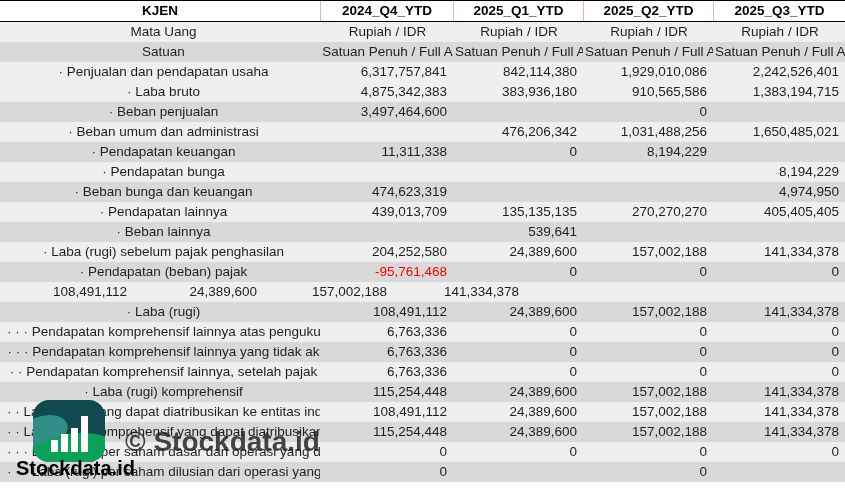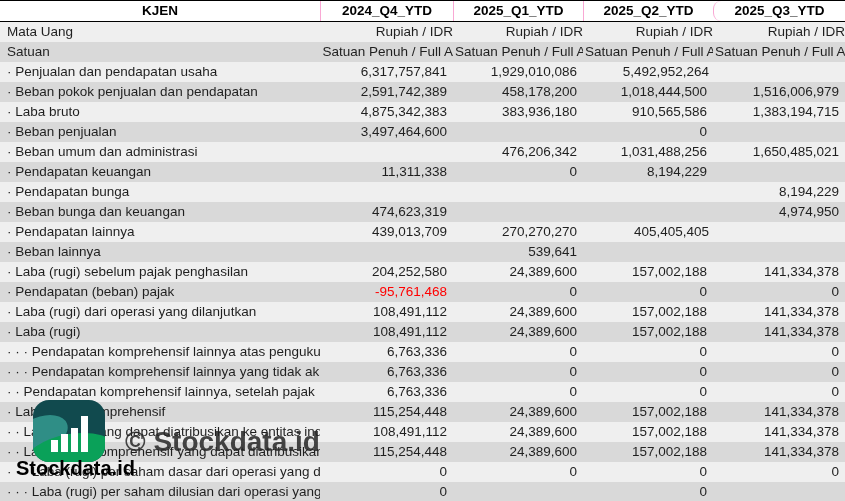--- a/index.html
+++ b/index.html
@@ -9,30 +9,30 @@
     -webkit-font-smoothing:antialiased;
   }
   .sheet{position:relative;width:845px;height:501px;background:#fff;}
   .row{display:flex;height:20px;line-height:20px;font-size:13.5px;color:#1f1f1f;white-space:nowrap;}
   .row.light{background:var(--stripe-light,#efefef);}
   .row.dark{background:var(--stripe-dark,#d9d9d9);}
   .c0{width:320px;flex:none;overflow:hidden;}
   .c1{width:133px;flex:none;overflow:hidden;}
   .c2{width:130px;flex:none;overflow:hidden;}
   .c3{width:130px;flex:none;overflow:hidden;}
-  .c4{width:132px;flex:none;overflow:hidden;border-radius:8px;}
+  .c4{width:132px;flex:none;overflow:hidden;}
   .hdr{
     background:#fff;font-weight:bold;color:#000;
     border-top:1px solid #000;border-bottom:1px solid #000;
   }
   .hdr .cell{text-align:center;}
   .hdr .c1,.hdr .c2,.hdr .c3,.hdr .c4{border-left:1px solid #f9a8d4;box-sizing:border-box;}
-  .label-cell{padding-left:7px;box-sizing:border-box;}
+  .label-cell{padding-left:7px;box-sizing:border-box;text-align:center;}
   .num-cell{text-align:right;padding-right:6px;box-sizing:border-box;}
-  .txt-cell{text-align:right;padding-left:2px;box-sizing:border-box;}
+  .txt-cell{text-align:center;padding-left:2px;box-sizing:border-box;}
   .neg{color:var(--negative,#ff0000);}
   
   .wm-logo{position:absolute;left:33px;top:400px;width:72px;height:62px;}
   .wm-copy{
     position:absolute;left:125px;top:426px;
     font-size:28px;font-weight:bold;color:rgba(38,38,38,0.85);
     letter-spacing:0px;white-space:nowrap;
   }
   .wm-brand{
     position:absolute;left:16px;top:457px;
@@ -63,29 +63,23 @@
       <div class="row dark">
         <div class="c0 label-cell">Satuan</div>
         <div class="c1 txt-cell">Satuan Penuh / Full A</div>
         <div class="c2 txt-cell">Satuan Penuh / Full A</div>
         <div class="c3 txt-cell">Satuan Penuh / Full A</div>
         <div class="c4 txt-cell">Satuan Penuh / Full A</div>
       </div>
       <div class="row light">
         <div class="c0 label-cell">· Penjualan dan pendapatan usaha</div>
         <div class="c1 num-cell">6,317,757,841</div>
+        <div class="c2 num-cell">842,114,380</div>
         <div class="c3 num-cell">1,929,010,086</div>
-        <div class="c4 num-cell">5,492,952,264</div>
-      </div>
-      <div class="row dark">
-        <div class="c0 label-cell">· Beban pokok penjualan dan pendapatan</div>
-        <div class="c1 num-cell">2,591,742,389</div>
-        <div class="c2 num-cell">458,178,200</div>
-        <div class="c3 num-cell">1,018,444,500</div>
-        <div class="c4 num-cell">1,516,006,979</div>
+        <div class="c4 num-cell">2,242,526,401</div>
       </div>
       <div class="row light">
         <div class="c0 label-cell">· Laba bruto</div>
         <div class="c1 num-cell">4,875,342,383</div>
         <div class="c2 num-cell">383,936,180</div>
         <div class="c3 num-cell">910,565,586</div>
         <div class="c4 num-cell">1,383,194,715</div>
       </div>
       <div class="row dark">
         <div class="c0 label-cell">· Beban penjualan</div>
@@ -118,20 +112,21 @@
       <div class="row dark">
         <div class="c0 label-cell">· Beban bunga dan keuangan</div>
         <div class="c1 num-cell">474,623,319</div>
         <div class="c2 num-cell"></div>
         <div class="c3 num-cell"></div>
         <div class="c4 num-cell">4,974,950</div>
       </div>
       <div class="row light">
         <div class="c0 label-cell">· Pendapatan lainnya</div>
         <div class="c1 num-cell">439,013,709</div>
+        <div class="c2 num-cell">135,135,135</div>
         <div class="c3 num-cell">270,270,270</div>
         <div class="c4 num-cell">405,405,405</div>
       </div>
       <div class="row dark">
         <div class="c0 label-cell">· Beban lainnya</div>
         <div class="c1 num-cell"></div>
         <div class="c3 num-cell">539,641</div>
         <div class="c4 num-cell"></div>
       </div>
       <div class="row light">
@@ -142,21 +137,20 @@
         <div class="c4 num-cell">141,334,378</div>
       </div>
       <div class="row dark">
         <div class="c0 label-cell">· Pendapatan (beban) pajak</div>
         <div class="c1 num-cell neg">-95,761,468</div>
         <div class="c2 num-cell">0</div>
         <div class="c3 num-cell">0</div>
         <div class="c4 num-cell">0</div>
       </div>
       <div class="row light">
-        <div class="c0 label-cell">· Laba (rugi) dari operasi yang dilanjutkan</div>
         <div class="c1 num-cell">108,491,112</div>
         <div class="c2 num-cell">24,389,600</div>
         <div class="c3 num-cell">157,002,188</div>
         <div class="c4 num-cell">141,334,378</div>
       </div>
       <div class="row dark">
         <div class="c0 label-cell">· Laba (rugi)</div>
         <div class="c1 num-cell">108,491,112</div>
         <div class="c2 num-cell">24,389,600</div>
         <div class="c3 num-cell">157,002,188</div>

